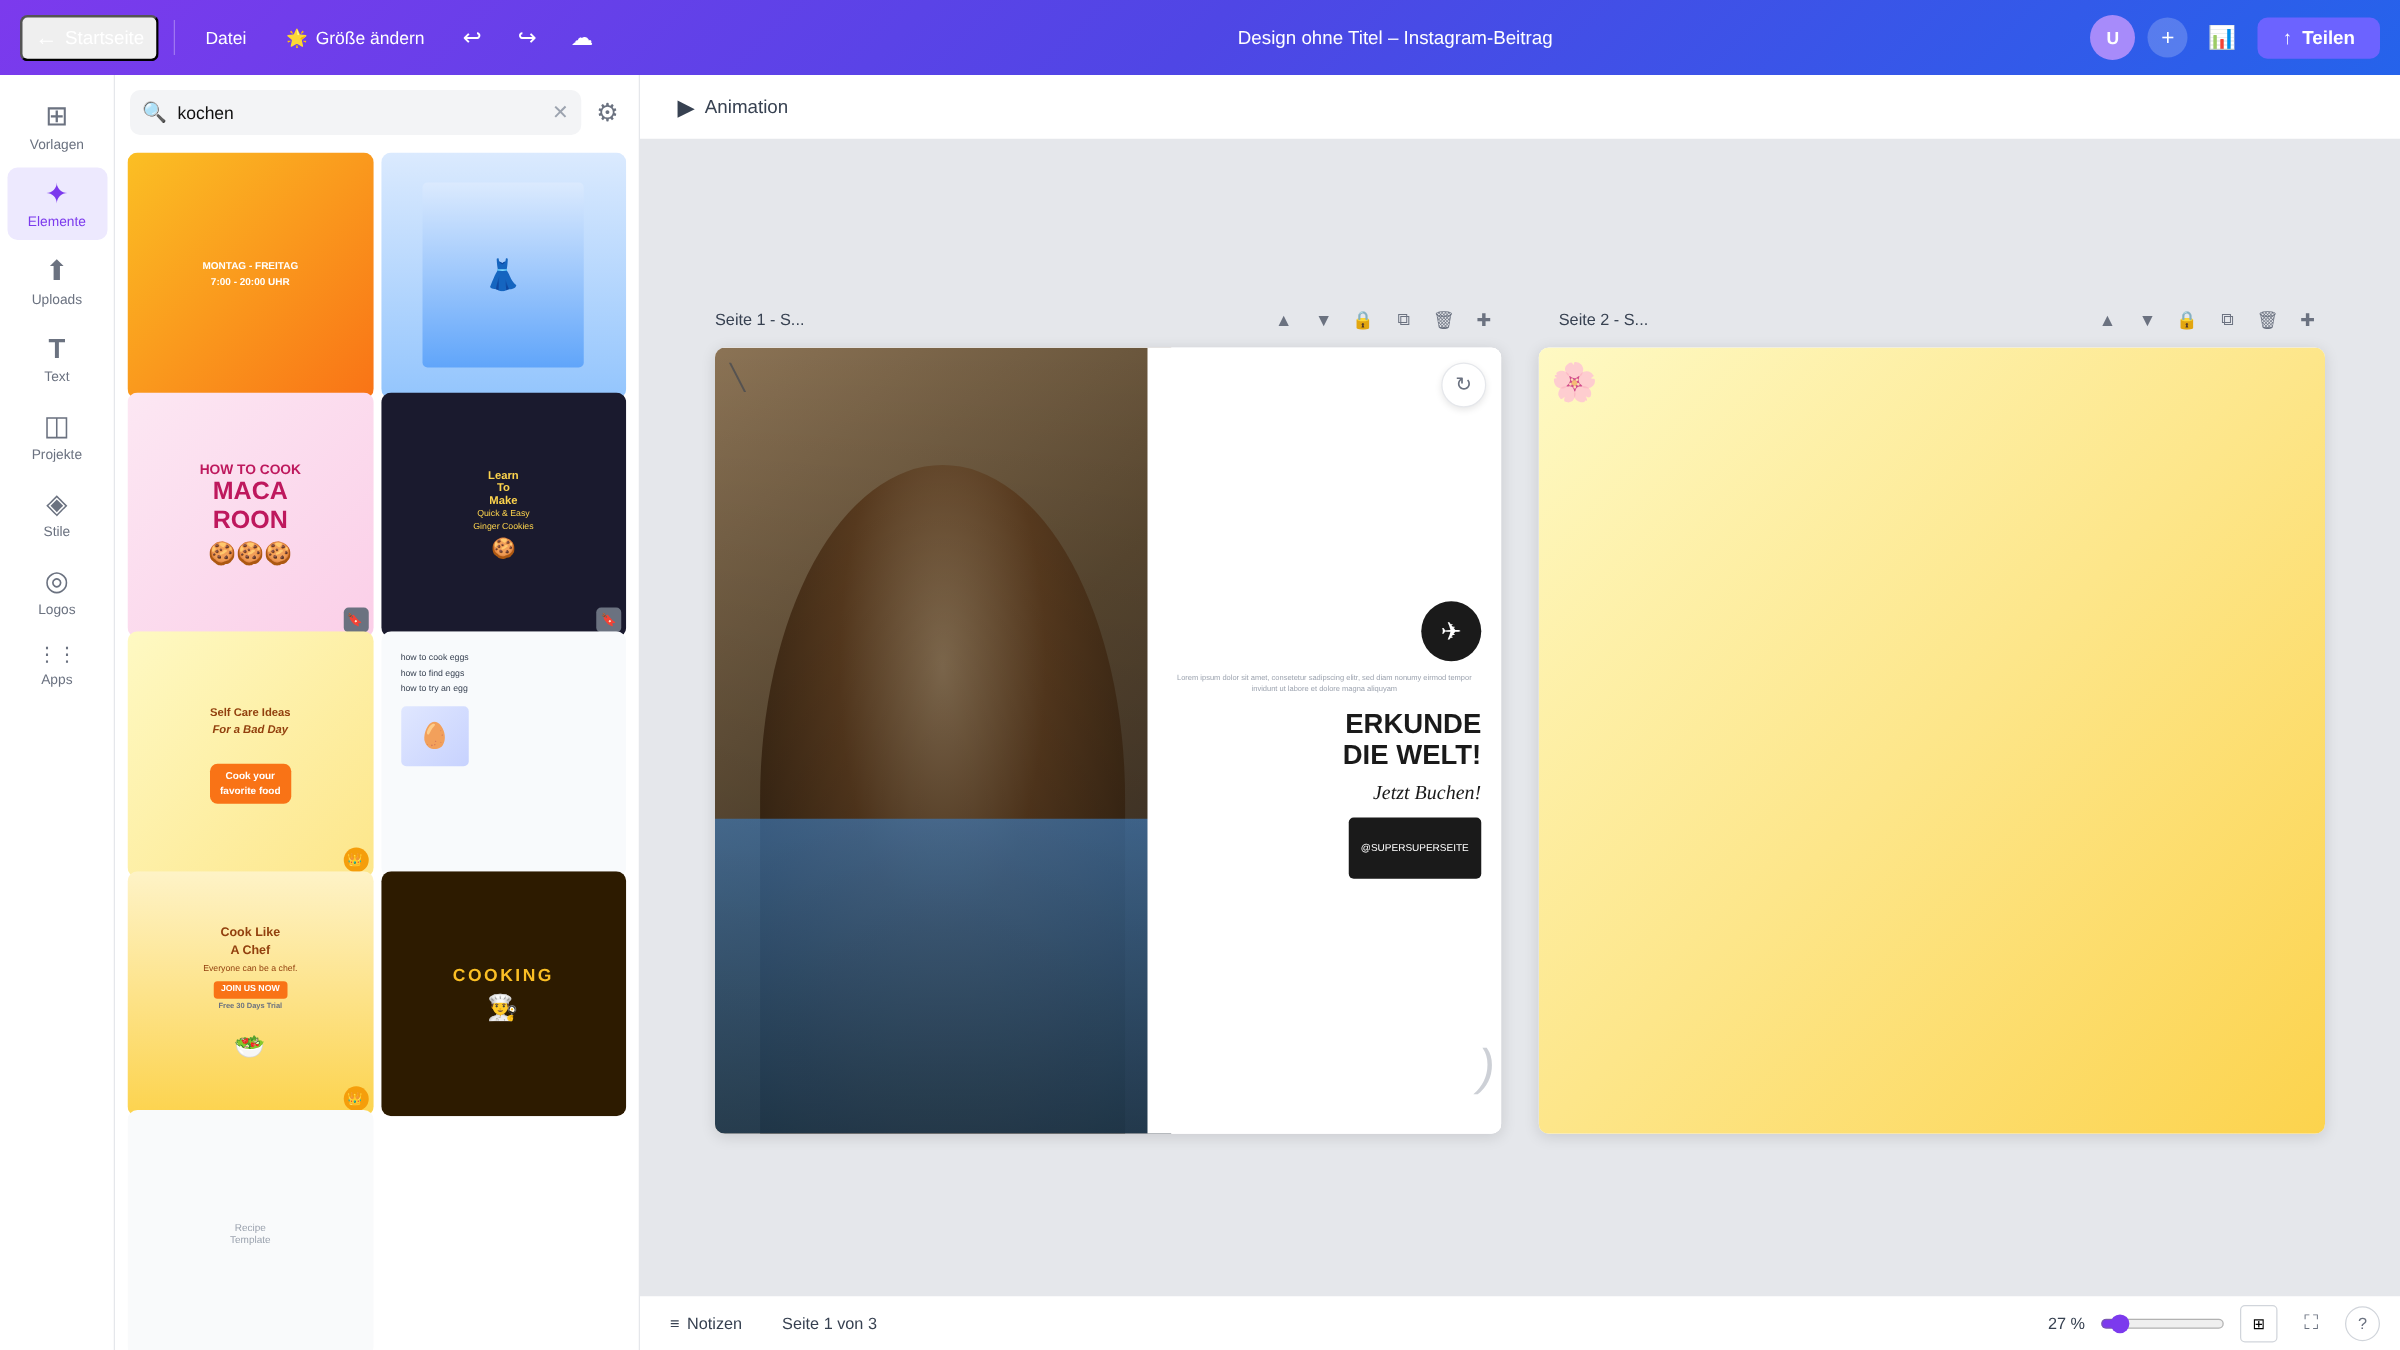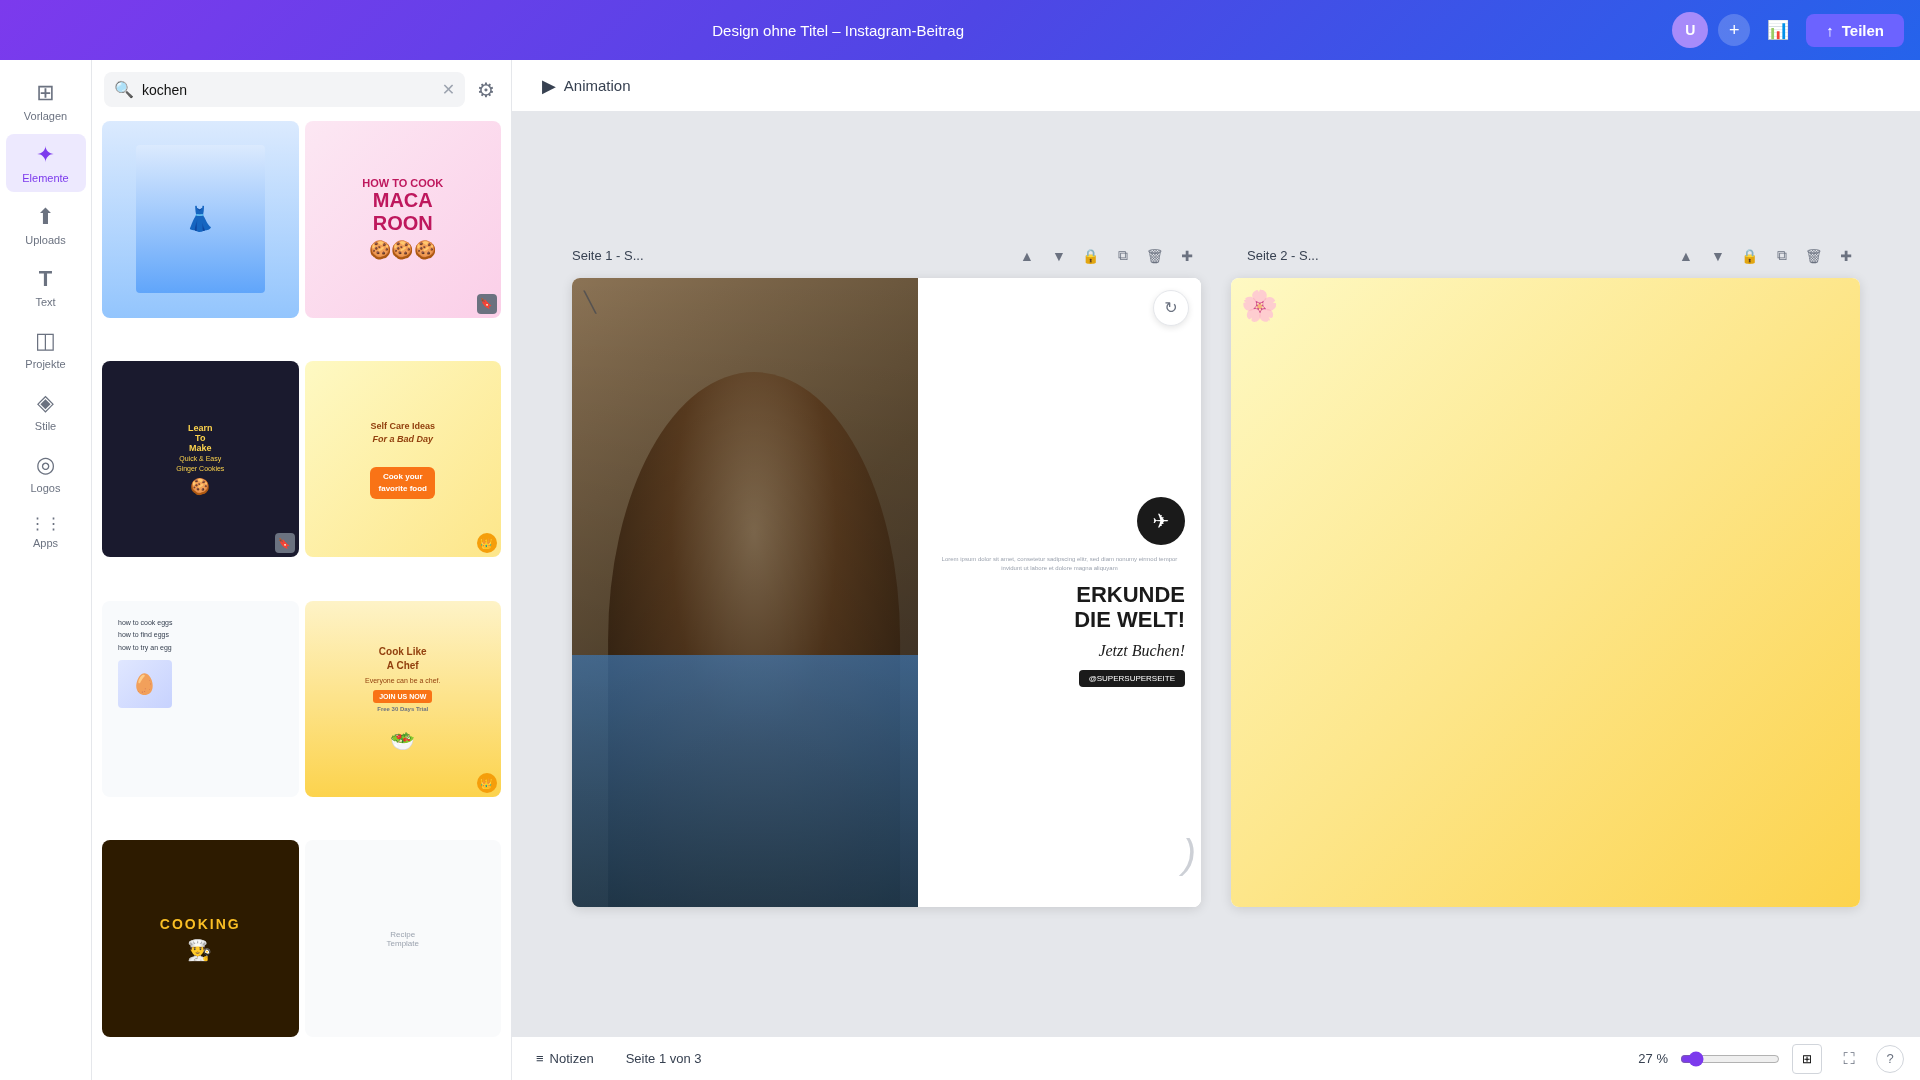--- a/index.html
+++ b/index.html
@@ -449,21 +449,21 @@
       font-size: 16px;
       color: #1a1a1a;
       font-style: italic;
       text-align: right;
       font-family: cursive;
     }
     .handle-badge {
       background: #1a1a1a;
       color: white;
       font-size: 8px;
-      padding: 4px 10px;
+      padding: 20px 10px;
       border-radius: 4px;
       align-self: flex-end;
     }
     .refresh-btn {
       position: absolute;
       top: 12px;
       right: 12px;
       width: 36px;
       height: 36px;
       background: white;
@@ -584,20 +584,37 @@
       align-items: center;
       justify-content: center;
       padding: 6px;
       text-align: center;
     }
   </style>
 </head>
 <body>
 
 <div class="topbar">
+  <div class="topbar-left">
+    <button class="topbar-home">
+      <span style="font-size:18px;">←</span>
+      <span>Startseite</span>
+    </button>
+    <div class="topbar-divider"></div>
+    <button class="topbar-btn">
+      <span>Datei</span>
+    </button>
+    <button class="topbar-btn">
+      <span>🌟</span>
+      <span>Größe ändern</span>
+    </button>
+    <button class="topbar-icon-btn">↩</button>
+    <button class="topbar-icon-btn">↪</button>
+    <button class="topbar-icon-btn">☁</button>
+  </div>
 
   <div class="topbar-center">
     <span>Design ohne Titel – Instagram-Beitrag</span>
   </div>
 
   <div class="topbar-right">
     <div class="avatar">U</div>
     <button class="plus-btn">+</button>
     <button class="topbar-icon-btn">📊</button>
     <button class="share-btn">
@@ -658,20 +675,27 @@
       <div class="search-input-wrap">
         <span style="color:#9ca3af; font-size:16px;">🔍</span>
         <input class="search-input" type="text" value="kochen" style="">
         <button class="search-clear-btn">✕</button>
       </div>
       <button class="search-filter-btn">⚙</button>
     </div>
 
     <div class="templates-grid">
 
+      <div class="template-card">
+        <div class="tpl-food-schedule tpl-inner">
+          <div style="font-size:8px; font-weight:700; color:white; text-align:center; line-height:1.6;">
+            MONTAG - FREITAG<br>7:00 - 20:00 UHR
+          </div>
+        </div>
+      </div>
       <div class="template-card">
         <div class="tpl-fashion tpl-inner">
           <div style="width:70%; height:80%; background:linear-gradient(180deg,#dbeafe,#60a5fa); border-radius:4px; display:flex;align-items:center;justify-content:center;">
             <span style="font-size:24px;">👗</span>
           </div>
         </div>
       </div>
 
       <div class="template-card">
         <div class="tpl-macaroon tpl-inner">

